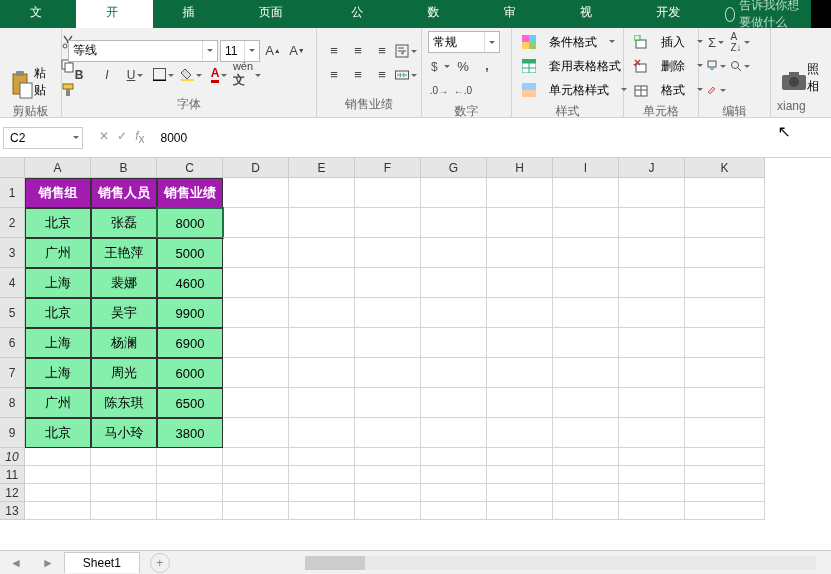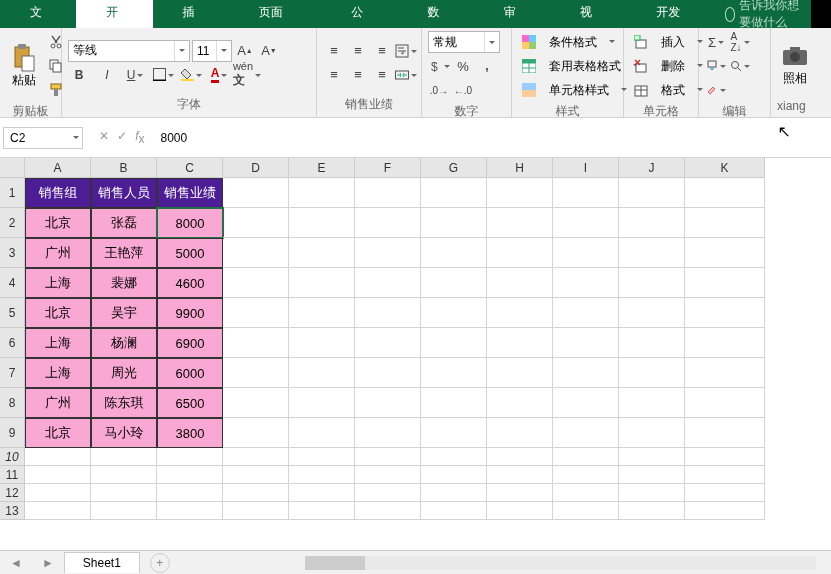--- a/index.html
+++ b/index.html
@@ -8,21 +8,21 @@
 .titlebar .tab{padding:0 30px;height:32px;line-height:28px;cursor:pointer}
 .titlebar .tab.file{background:#0c6b3e}
 .titlebar .tab.active{background:#fff;color:#0c6b3e}
 .titlebar .tell{color:#b7d9c9;margin-left:6px;display:flex;align-items:center;gap:4px}
 .titlebar .tell::before{content:"";width:13px;height:13px;border:1.2px solid #b7d9c9;border-radius:50%;display:inline-block;position:relative}
 .titlebar .winctl{margin-left:auto;width:30px;height:28px;background:#000}
 .ribbon{height:90px;background:#f1f1f1;border-bottom:1px solid #d4d4d4;display:flex;position:relative}
 .group{display:flex;flex-direction:column;border-right:1px solid #d4d4d4;padding:3px 6px 2px 6px}
 .group .body{flex:1;display:flex;gap:3px}
 .group .label{text-align:center;color:#666;font-size:12px;padding:2px 0}
-.vbtn{display:flex;flex-direction:column;align-items:center;justify-content:center;padding:2px 4px;cursor:pointer}
+.vbtn{display:flex;align-items:flex-end;justify-content:center;padding:2px 4px;cursor:pointer}
 .vbtn .ic{width:28px;height:28px;display:flex;align-items:center;justify-content:center;font-size:22px}
 .iconbtn{width:22px;height:22px;display:flex;align-items:center;justify-content:center;cursor:pointer;color:#444;font-size:13px}
 .iconbtn.dd::after{content:"";border:3px solid transparent;border-top-color:#666;margin-left:2px;margin-top:4px}
 .stack{display:flex;flex-direction:column;gap:2px;justify-content:center}
 .row{display:flex;gap:2px;align-items:center}
 .combo{border:1px solid #b7b7b7;background:#fff;height:22px;display:flex;align-items:center;padding:0 4px;position:relative}
 .combo .dd{position:absolute;right:0;top:0;width:15px;height:20px;display:flex;align-items:center;justify-content:center;border-left:1px solid #ddd}
 .combo .dd::before{content:"";border:3px solid transparent;border-top-color:#666;margin-top:3px}
 .menuitem{display:flex;align-items:center;gap:12px;height:22px;cursor:pointer;padding:0 3px;white-space:nowrap;font-size:12px}
 .menuitem .mi-ic{width:16px;height:16px;display:flex;align-items:center;justify-content:center;font-size:14px}
@@ -34,22 +34,22 @@
 .fxbtns span{cursor:pointer}
 .fxinput{flex:1;height:22px;padding:0 6px;display:flex;align-items:center}
 .sheet{position:relative;height:390px;overflow:hidden}
 .colhdrs{display:flex;margin-left:25px}
 .corner{position:absolute;left:0;top:0;width:25px;height:20px;background:#e6e6e6;border-right:1px solid #ccc;border-bottom:1px solid #ccc}
 .colhdr{width:66px;height:20px;background:#e6e6e6;border-right:1px solid #ccc;border-bottom:1px solid #ccc;display:flex;align-items:center;justify-content:center;color:#333}
 .gridbody{position:relative}
 .gridrow{display:flex}
 .rowhdr{width:25px;height:30px;background:#e6e6e6;border-right:1px solid #ccc;border-bottom:1px solid #ccc;display:flex;align-items:center;justify-content:center;color:#333}
 .cell{width:66px;height:30px;border-right:1px solid #d4d4d4;border-bottom:1px solid #d4d4d4;display:flex;align-items:center;justify-content:center;font-size:13px}
-.cell.thdr{background:#4c1d95;color:#fff;font-weight:normal;border:1px solid #333}
-.cell.tdata{border:1px solid #333;background:#f9a8d4}
+.cell.thdr{background:#a21caf;color:#fff;font-weight:bold;border:1px solid #333}
+.cell.tdata{border:1px solid #333;background:#86efac}
 .cell.sel{outline:2px solid #217346;outline-offset:-1px}
 .gridrow.thin .rowhdr{height:18px}
 .gridrow.thin .cell{height:18px}
 .tabs{position:absolute;bottom:0;left:0;right:0;height:24px;background:#f1f1f1;border-top:1px solid #ccc;display:flex;align-items:center}
 .tabs .nav{padding:0 10px;color:#888;cursor:pointer}
 .tabs .sheet-tab{background:#fff;border:1px solid #ccc;border-bottom:none;padding:3px 18px;cursor:pointer;font-size:12px}
 .tabs .add{width:20px;height:20px;border:1px solid #ccc;border-radius:50%;margin-left:10px;display:flex;align-items:center;justify-content:center;color:#888;cursor:pointer}
 .tabs .scrollbar{flex:1;margin:0 15px;height:14px;background:#e9e9e9;position:relative}
 .tabs .thumb{position:absolute;left:0;width:60px;height:14px;background:#ccc}
 svg{display:block}
@@ -107,21 +107,21 @@
           </div>
       </div>
     </div>
     <div class="label">剪贴板</div>
   </div>
 
   <div class="group" style="width:255px">
     <div class="body">
         <div class="stack" style="width:100%">
       <div class="row">
-        <div class="combo" style="width:122px">
+        <div class="combo" style="width:150px">
               <span>等线</span>
               <div class="dd"></div>
             </div>
         <div class="combo" style="width:40px">
               <span>11</span>
               <div class="dd"></div>
             </div>
         <div class="iconbtn">A<sup style="font-size:7px">▲</sup></div>
         <div class="iconbtn">A<sup style="font-size:7px">▼</sup></div>
       </div>

